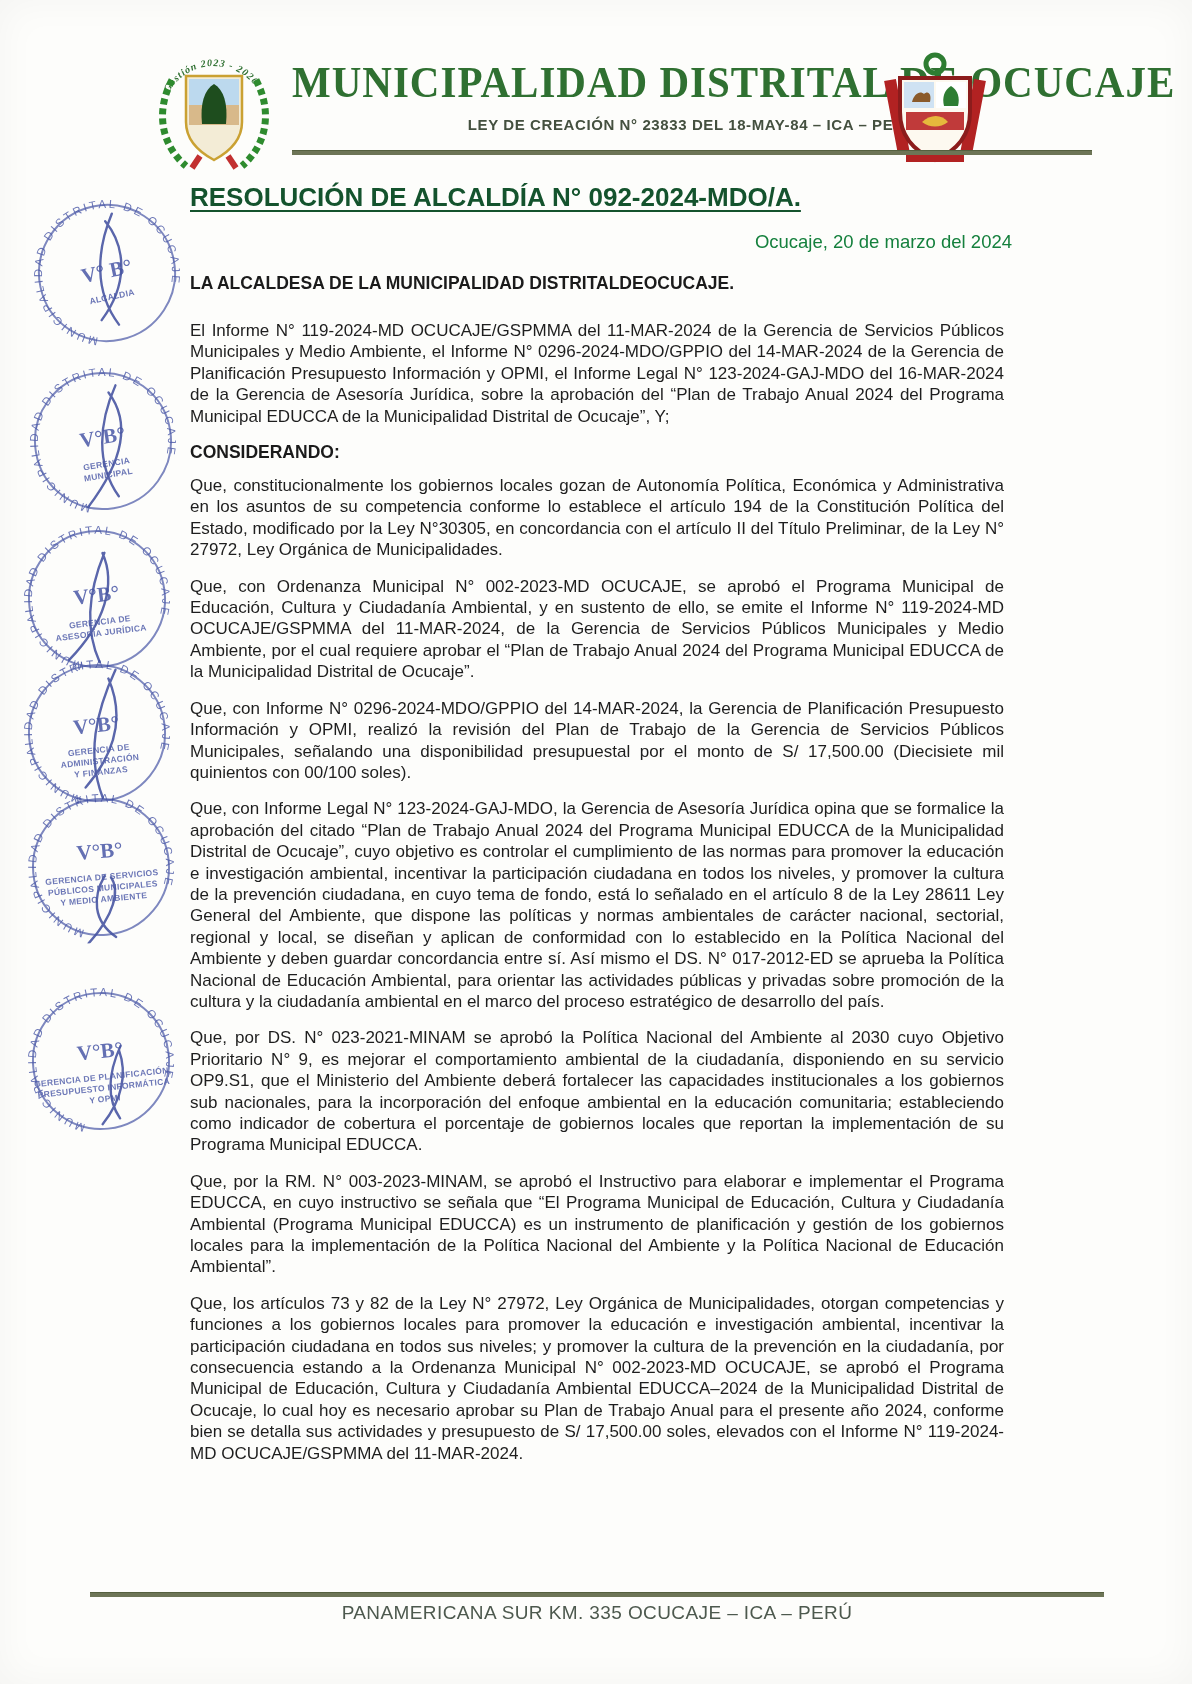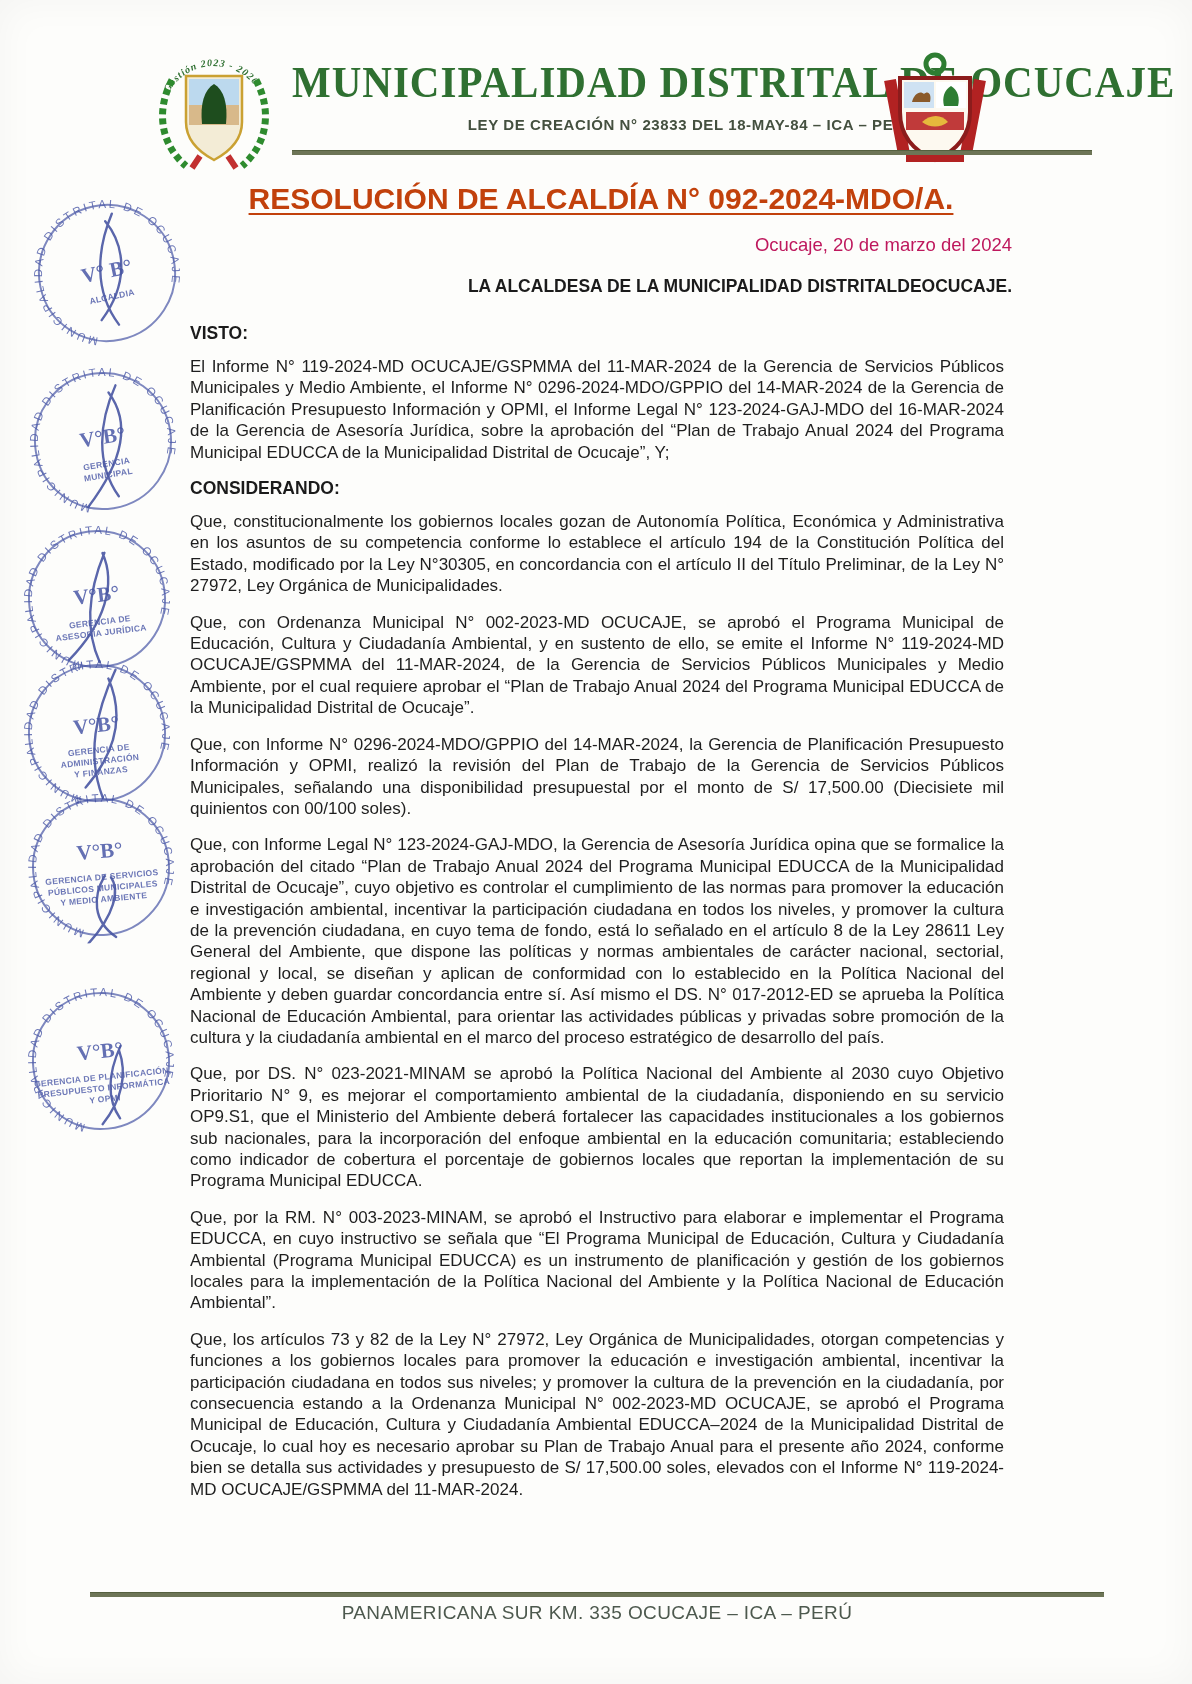--- a/index.html
+++ b/index.html
@@ -30,26 +30,26 @@
     letter-spacing:0.6px;
     color:#44503f;
     font-weight:bold;
   }
   .hdr-rule{position:absolute;left:292px;top:150px;width:800px;height:4px;background:#6d7556;border-top:1px solid #55603f;}
   .logo-left{position:absolute;left:148px;top:40px;}
   .logo-right{position:absolute;left:876px;top:50px;}
   
   .doc{position:absolute;left:190px;top:182px;width:822px;}
   .doc-title{
-    text-align:center;font-weight:bold;font-size:30px;
+    text-align:left;font-weight:bold;font-size:26px;
     text-decoration:underline;text-decoration-thickness:2px;text-underline-offset:4px;
-    margin:0 0 18px 0;color:#c2410c;
-  }
-  .dateline{text-align:right;font-size:18.5px;margin:0 0 20px 0;color:#be185d;}
-  .issuer{font-weight:bold;font-size:17.5px;margin:0 0 26px 0;text-align:right;}
+    margin:0 0 18px 0;color:#14532d;
+  }
+  .dateline{text-align:right;font-size:18.5px;margin:0 0 20px 0;color:#15803d;}
+  .issuer{font-weight:bold;font-size:17.5px;margin:0 0 26px 0;}
   .sec-head{font-weight:bold;font-size:17.5px;margin:0 0 12px 0;}
   .para{
     font-size:17px;line-height:21.4px;text-align:justify;
     margin:0 8px 15px 0;color:#1e1e1e;
   }
   
   .ftr-rule{position:absolute;left:90px;top:1592px;width:1014px;height:4px;background:#6d7556;border-top:1px solid #55603f;}
   .ftr-text{
     position:absolute;left:90px;top:1602px;width:1014px;text-align:center;
     font-weight:normal;font-size:19px;letter-spacing:0.4px;color:#4d594e;
@@ -196,21 +196,20 @@
       <text class="stamp-line" x="75" y="116">Y OPMI</text>
       <path class="stamp-sig" d="M96,62 C82,86 76,112 88,134 M70,138 C92,116 100,90 94,66"></path>
     </svg>
   </div>
 
   <div class="doc">
     <h1 class="doc-title">RESOLUCIÓN DE ALCALDÍA N° 092-2024-MDO/A.</h1>
     <p class="dateline">Ocucaje, 20 de marzo del 2024</p>
     <p class="issuer">LA ALCALDESA DE LA MUNICIPALIDAD DISTRITALDEOCUCAJE.</p>
 
-    <p class="sec-head">VISTO:</p>
     <p class="para">El Informe N° 119-2024-MD OCUCAJE/GSPMMA del 11-MAR-2024 de la Gerencia de Servicios Públicos Municipales y Medio Ambiente, el Informe N° 0296-2024-MDO/GPPIO del 14-MAR-2024 de la Gerencia de Planificación Presupuesto Información y OPMI, el Informe Legal N° 123-2024-GAJ-MDO del 16-MAR-2024 de la Gerencia de Asesoría Jurídica, sobre la aprobación del “Plan de Trabajo Anual 2024 del Programa Municipal EDUCCA de la Municipalidad Distrital de Ocucaje”, Y;</p>
 
     <p class="sec-head">CONSIDERANDO:</p>
     <p class="para">Que, constitucionalmente los gobiernos locales gozan de Autonomía Política, Económica y Administrativa en los asuntos de su competencia conforme lo establece el artículo 194 de la Constitución Política del Estado, modificado por la Ley N°30305, en concordancia con el artículo II del Título Preliminar, de la Ley N° 27972, Ley Orgánica de Municipalidades.</p>
     <p class="para">Que, con Ordenanza Municipal N° 002-2023-MD OCUCAJE, se aprobó el Programa Municipal de Educación, Cultura y Ciudadanía Ambiental, y en sustento de ello, se emite el Informe N° 119-2024-MD OCUCAJE/GSPMMA del 11-MAR-2024, de la Gerencia de Servicios Públicos Municipales y Medio Ambiente, por el cual requiere aprobar el “Plan de Trabajo Anual 2024 del Programa Municipal EDUCCA de la Municipalidad Distrital de Ocucaje”.</p>
     <p class="para">Que, con Informe N° 0296-2024-MDO/GPPIO del 14-MAR-2024, la Gerencia de Planificación Presupuesto Información y OPMI, realizó la revisión del Plan de Trabajo de la Gerencia de Servicios Públicos Municipales, señalando una disponibilidad presupuestal por el monto de S/ 17,500.00 (Diecisiete mil quinientos con 00/100 soles).</p>
     <p class="para">Que, con Informe Legal N° 123-2024-GAJ-MDO, la Gerencia de Asesoría Jurídica opina que se formalice la aprobación del citado “Plan de Trabajo Anual 2024 del Programa Municipal EDUCCA de la Municipalidad Distrital de Ocucaje”, cuyo objetivo es controlar el cumplimiento de las normas para promover la educación e investigación ambiental, incentivar la participación ciudadana en todos los niveles, y promover la cultura de la prevención ciudadana, en cuyo tema de fondo, está lo señalado en el artículo 8 de la Ley 28611 Ley General del Ambiente, que dispone las políticas y normas ambientales de carácter nacional, sectorial, regional y local, se diseñan y aplican de conformidad con lo establecido en la Política Nacional del Ambiente y deben guardar concordancia entre sí. Así mismo el DS. N° 017-2012-ED se aprueba la Política Nacional de Educación Ambiental, para orientar las actividades públicas y privadas sobre promoción de la cultura y la ciudadanía ambiental en el marco del proceso estratégico de desarrollo del país.</p>
     <p class="para">Que, por DS. N° 023-2021-MINAM se aprobó la Política Nacional del Ambiente al 2030 cuyo Objetivo Prioritario N° 9, es mejorar el comportamiento ambiental de la ciudadanía, disponiendo en su servicio OP9.S1, que el Ministerio del Ambiente deberá fortalecer las capacidades institucionales a los gobiernos sub nacionales, para la incorporación del enfoque ambiental en la educación comunitaria; estableciendo como indicador de cobertura el porcentaje de gobiernos locales que reportan la implementación de su Programa Municipal EDUCCA.</p>
     <p class="para">Que, por la RM. N° 003-2023-MINAM, se aprobó el Instructivo para elaborar e implementar el Programa EDUCCA, en cuyo instructivo se señala que “El Programa Municipal de Educación, Cultura y Ciudadanía Ambiental (Programa Municipal EDUCCA) es un instrumento de planificación y gestión de los gobiernos locales para la implementación de la Política Nacional del Ambiente y la Política Nacional de Educación Ambiental”.</p>
     <p class="para">Que, los artículos 73 y 82 de la Ley N° 27972, Ley Orgánica de Municipalidades, otorgan competencias y funciones a los gobiernos locales para promover la educación e investigación ambiental, incentivar la participación ciudadana en todos sus niveles; y promover la cultura de la prevención en la ciudadanía, por consecuencia estando a la Ordenanza Municipal N° 002-2023-MD OCUCAJE, se aprobó el Programa Municipal de Educación, Cultura y Ciudadanía Ambiental EDUCCA–2024 de la Municipalidad Distrital de Ocucaje, lo cual hoy es necesario aprobar su Plan de Trabajo Anual para el presente año 2024, conforme bien se detalla sus actividades y presupuesto de S/ 17,500.00 soles, elevados con el Informe N° 119-2024-MD OCUCAJE/GSPMMA del 11-MAR-2024.</p>

